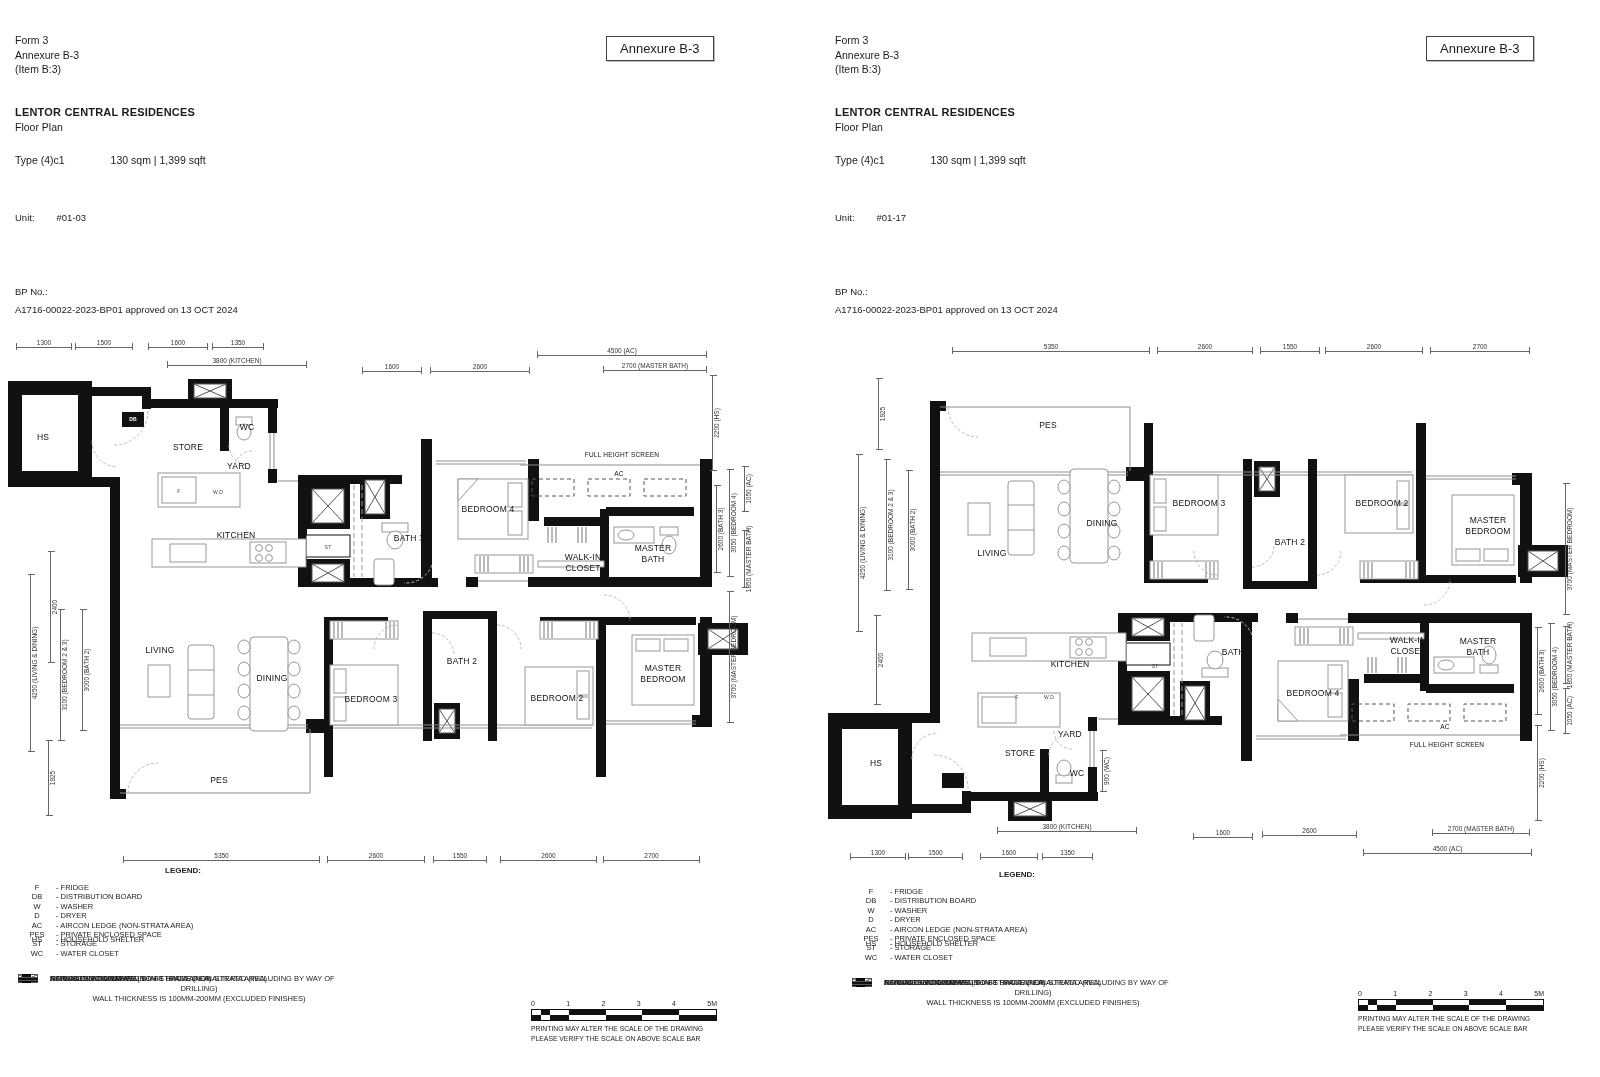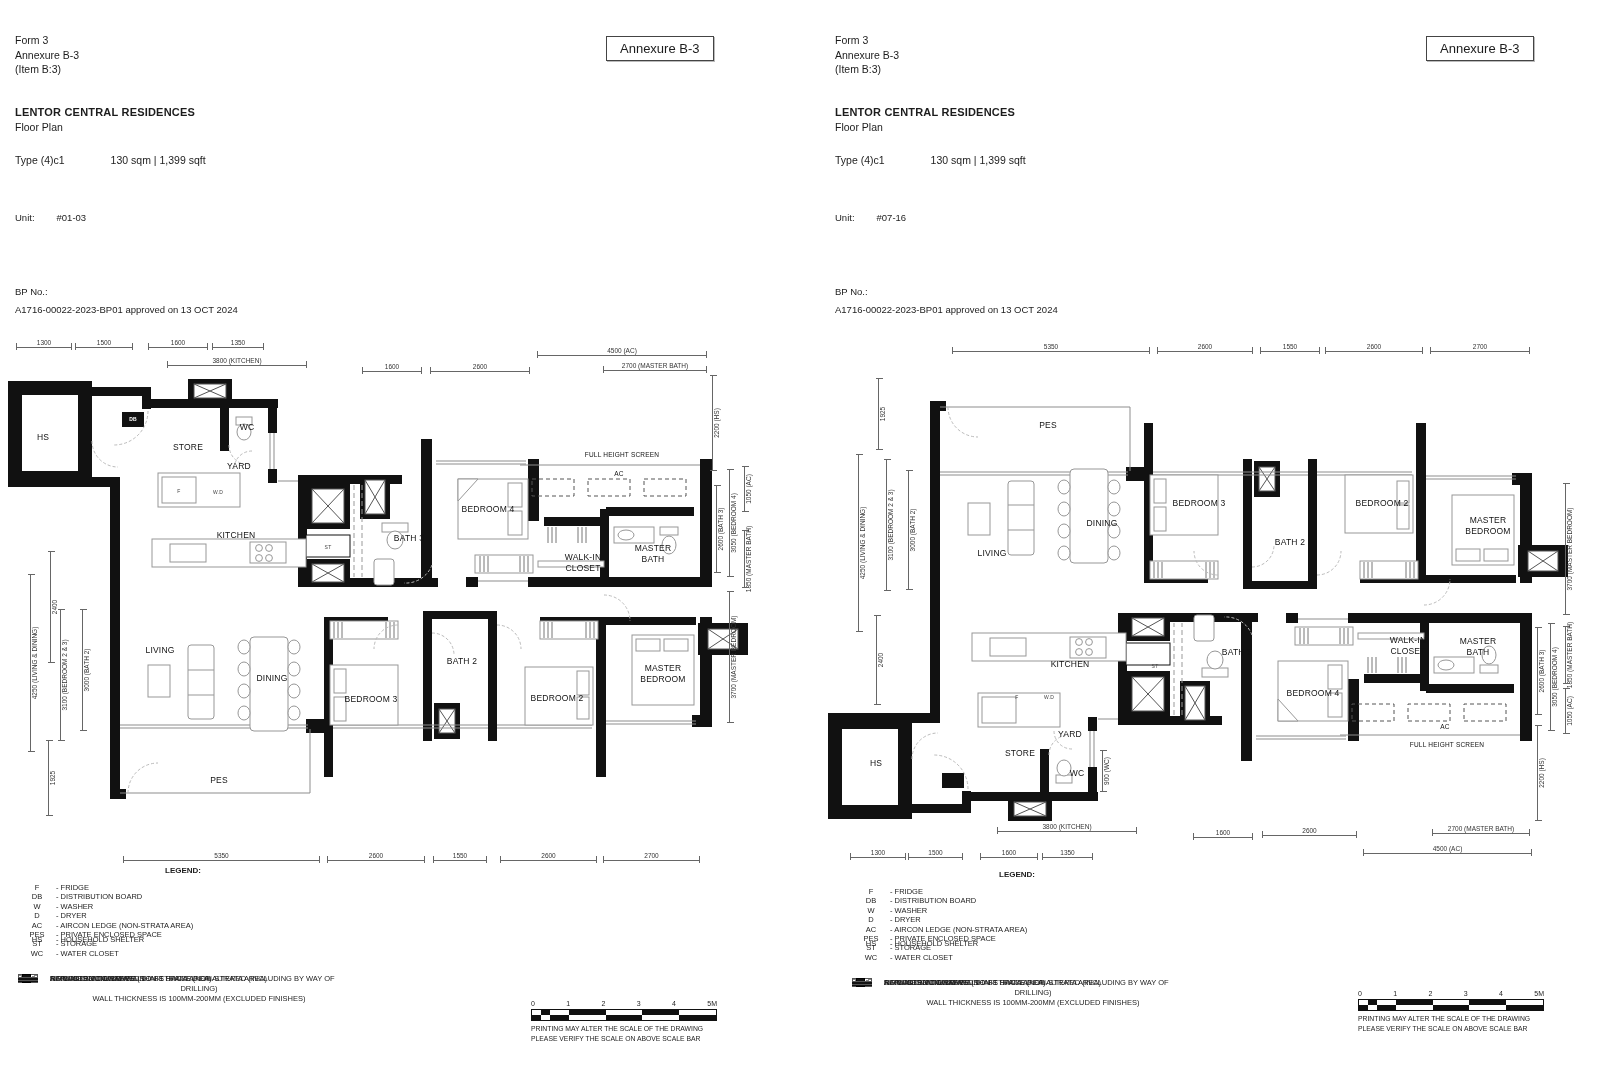--- a/index.html
+++ b/index.html
@@ -522,21 +522,21 @@
         <div class="form-line">Annexure B-3</div>
         <div class="form-line">(Item B:3)</div>
       </div>
     <div class="annex-box">Annexure B-3</div>
     <div class="proj">LENTOR CENTRAL RESIDENCES</div>
     <div class="sub">Floor Plan</div>
     <div class="type-row">
       <span>Type (4)c1</span><span class="area">130 sqm | 1,399 sqft</span>
     </div>
     <div class="unit-row">
-      <span>Unit:</span><span class="uv">#07-16</span>
+      <span>Unit:</span><span class="uv">#01-17</span>
     </div>
     <div class="bp">
       <div>BP No.:</div>
       <div>A1716-00022-2023-BP01 approved on 13 OCT 2024</div>
     </div>
 
     <div class="plan">
       <svg width="770" height="540" viewBox="0 0 770 540">
         <use href="#plan-geo" transform="translate(0,530) scale(1,-1)"></use>
       </svg>

